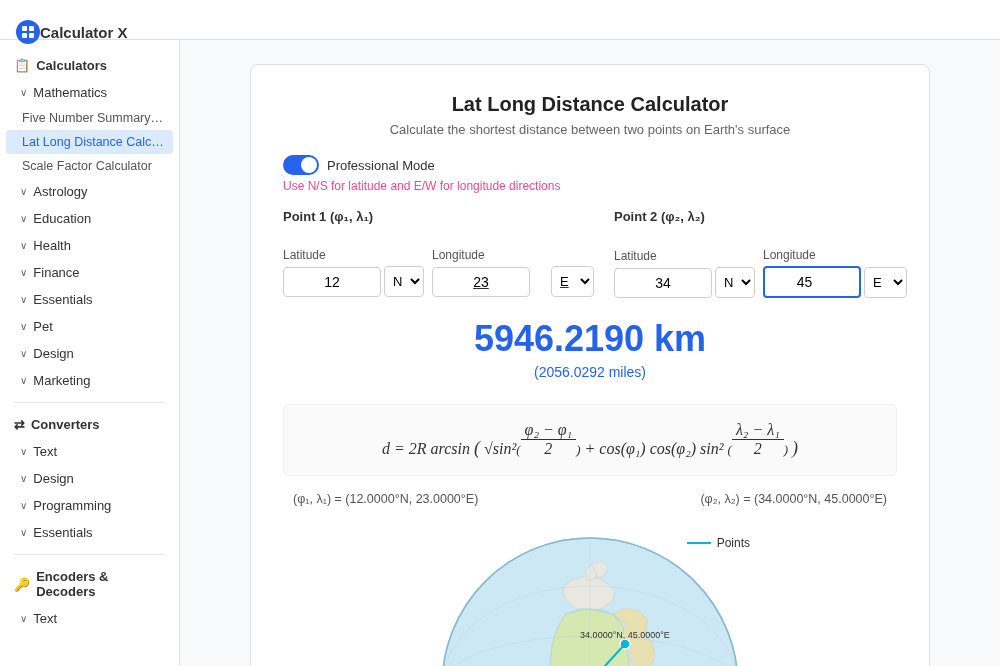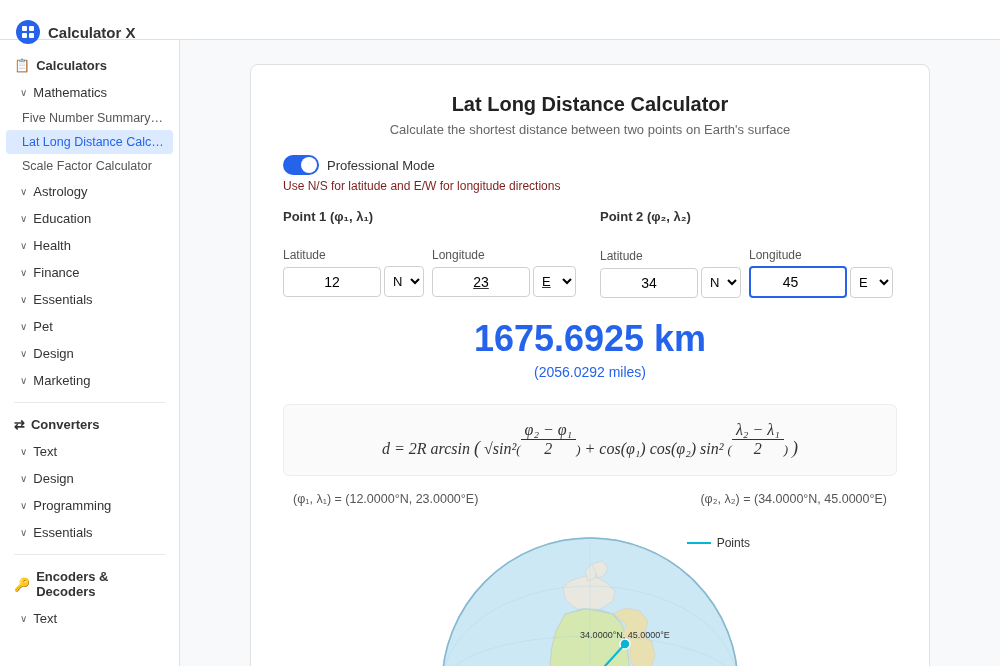--- a/index.html
+++ b/index.html
@@ -1,20 +1,20 @@
 <!DOCTYPE html>
 <html><head>
   <meta charset="utf-8">
   <style>
     * { box-sizing: border-box; margin: 0; padding: 0; }
     body { font-family: -apple-system, BlinkMacSystemFont, 'Segoe UI', sans-serif; font-size: 14px; color: #333; background: #f5f5f5; display: flex; height: 100vh; overflow: hidden; }
 
     
     .header { position: fixed; top: 0; left: 0; right: 0; height: 40px; background: white; border-bottom: 1px solid #e0e0e0; display: flex; align-items: center; padding: 0 16px; z-index: 100; }
-    .header-logo { display: flex; align-items: center; gap: 8px; font-weight: 600; font-size: 15px; margin-top: 25px; }
+    .header-logo { display: flex; align-items: center; font-weight: 600; font-size: 15px; margin-top: 25px; }
     .logo-icon { width: 24px; height: 24px; background: #2563eb; border-radius: 50%; display: flex; align-items: center; justify-content: center; color: white; font-size: 11px; font-weight: bold; }
 
     
     .layout { display: flex; width: 100%; margin-top: 40px; height: calc(100vh - 40px); }
 
     
     .sidebar { width: 180px; min-width: 180px; background: white; border-right: 1px solid #e0e0e0; overflow-y: auto; padding: 12px 0; }
     .sidebar-section { margin-bottom: 4px; }
     .sidebar-section-header { display: flex; align-items: center; gap: 6px; padding: 6px 14px; font-size: 13px; font-weight: 600; color: #333; cursor: pointer; }
     .sidebar-section-header .chevron { font-size: 10px; color: #666; }
@@ -27,21 +27,21 @@
     .calculator-card { background: white; border: 1px solid #e0e0e0; border-radius: 8px; padding: 28px 32px; max-width: 680px; margin: 0 auto; }
 
     .calc-title { font-size: 20px; font-weight: 600; text-align: center; color: #222; margin-bottom: 6px; }
     .calc-subtitle { font-size: 13px; color: #666; text-align: center; margin-bottom: 18px; }
 
     
     .toggle-row { display: flex; align-items: center; gap: 8px; margin-bottom: 4px; }
     .toggle { width: 36px; height: 20px; background: #2563eb; border-radius: 10px; position: relative; cursor: pointer; }
     .toggle-knob { width: 16px; height: 16px; background: white; border-radius: 50%; position: absolute; top: 2px; right: 2px; }
     .toggle-label { font-size: 13px; font-weight: 500; }
-    .toggle-hint { font-size: 12px; color: #7f1d1d; margin-bottom: 16px; }
+    .toggle-hint { font-size: 12px; color: #ec4899; margin-bottom: 16px; }
 
     
     .points-row { display: flex; gap: 20px; margin-bottom: 20px; }
     .point-group { flex: 1; }
     .point-title { font-size: 13px; font-weight: 700; margin-bottom: 24px; color: #333; }
     .input-label { font-size: 12px; color: #555; margin-bottom: 4px; }
     .input-field { border: 1px solid #d0d0d0; border-radius: 4px; padding: 6px 8px; font-size: 14px; width: 98px; text-align: center; outline: none; }
     .input-field.active { border: 2px solid #2563eb; }
     .direction-select { border: 1px solid #d0d0d0; border-radius: 4px; padding: 6px 4px; font-size: 13px; background: white; cursor: pointer; outline: none; }
     .field-pair { display: flex; flex-direction: column; }
@@ -200,21 +200,21 @@
               <div class="input-label">Latitude</div>
               <div style="display:flex; gap:3px; align-items:center;">
                 <input type="text" class="input-field" value="12" style="">
                 <select class="direction-select">
                   <option>N</option><option>S</option>
                 </select>
               </div>
             </div>
             <div class="field-pair">
               <div class="input-label">Longitude</div>
-              <div style="display:flex; gap:3px; align-items:center;text-decoration:underline;">
+              <div style="display:flex; gap:21px; align-items:center;text-decoration:underline;">
                 <input type="text" class="input-field" value="23" style="">
                 <select class="direction-select">
                   <option>E</option><option>W</option>
                 </select>
               </div>
             </div>
           </div>
         </div>
 
         <div class="point-group">
@@ -236,21 +236,21 @@
                 <select class="direction-select">
                   <option>E</option><option>W</option>
                 </select>
               </div>
             </div>
           </div>
         </div>
 
       </div>
 
-      <div class="result-km">1675.6925 km</div>
+      <div class="result-km">5946.2190 km</div>
       <div class="result-miles">(2056.0292 miles)</div>
 
       <div class="formula-container">
         <span class="formula">
           <i>d</i> = 2<i>R</i> arcsin
           <span style="font-size:18px;">(</span>
           √sin²<span style="font-size:13px;">(</span><span style="display:inline-block; text-align:center;"><span style="display:block; border-bottom:1px solid #333; padding: 0 4px;">φ₂ − φ₁</span><span style="display:block; padding: 0 4px;">2</span></span><span style="font-size:13px;">)</span>
           + cos(φ₁) cos(φ₂) sin²
           <span style="font-size:13px;">(</span><span style="display:inline-block; text-align:center;"><span style="display:block; border-bottom:1px solid #333; padding: 0 4px;">λ₂ − λ₁</span><span style="display:block; padding: 0 4px;">2</span></span><span style="font-size:13px;">)</span>
           <span style="font-size:18px;">)</span>

